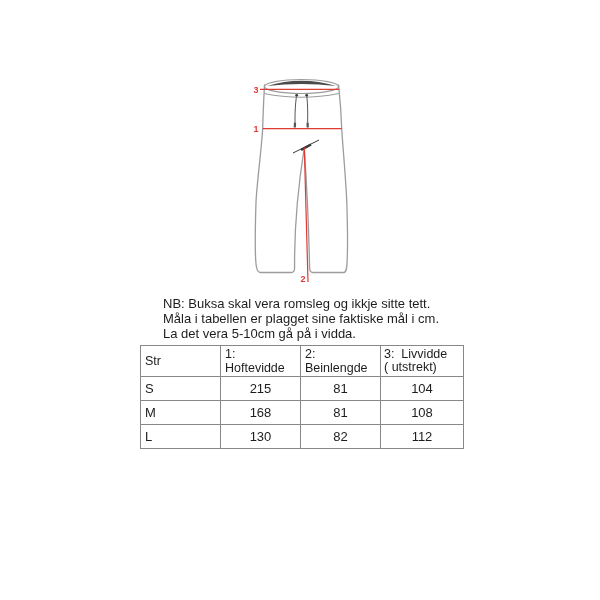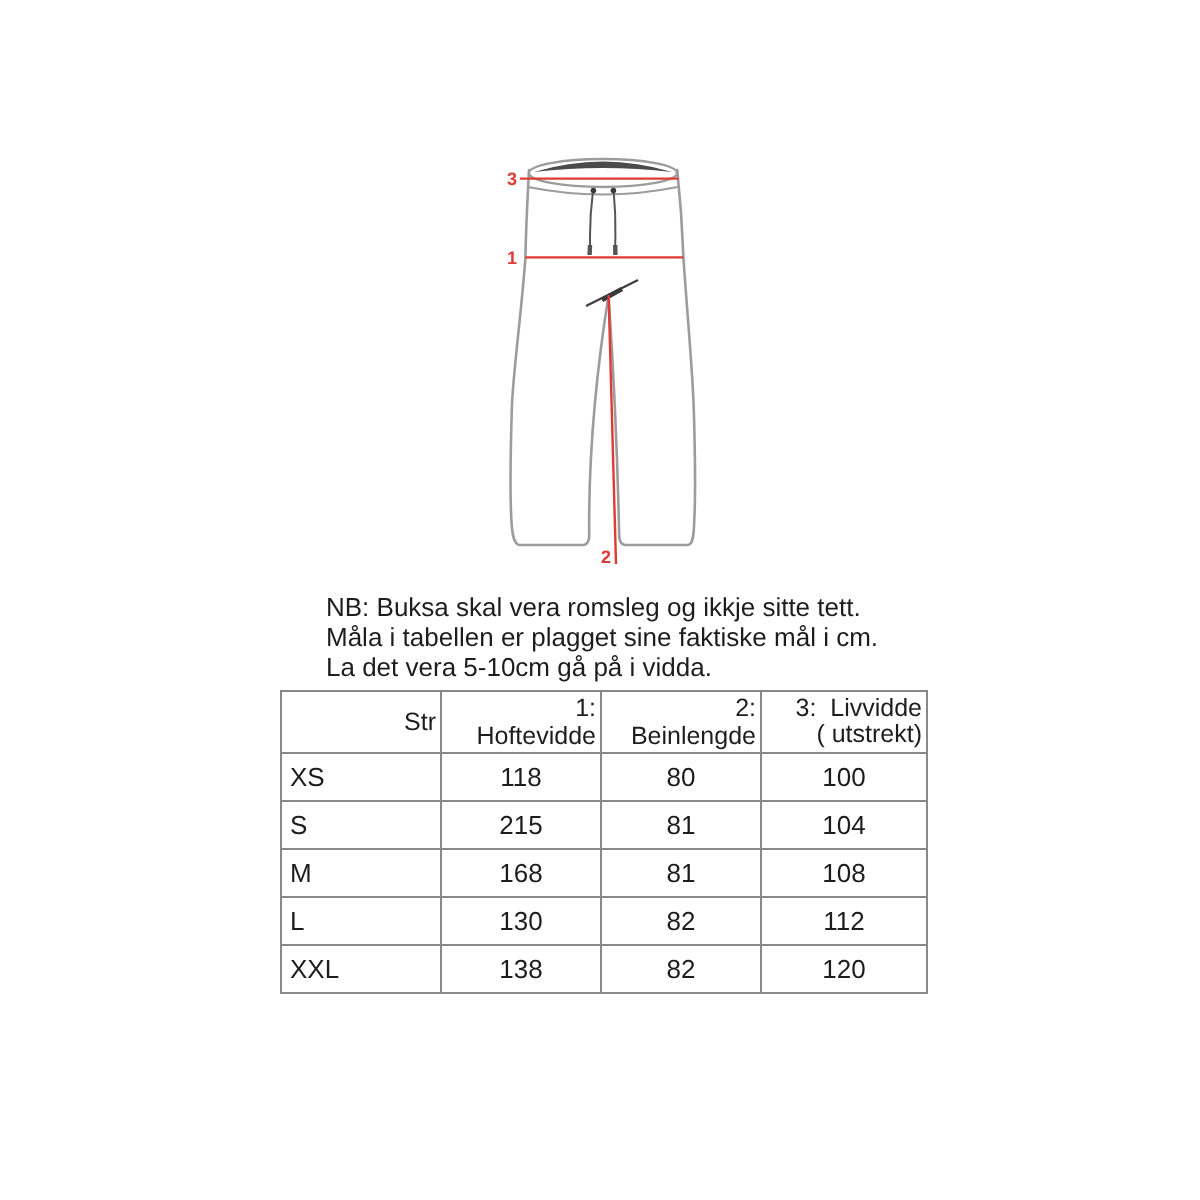--- a/index.html
+++ b/index.html
@@ -13,21 +13,21 @@
   
   .notes { position:absolute; left:163px; top:296px; font-size:13px; line-height:15px; color:#1d1d1d; white-space:nowrap; }
   .notes div { height:15px; }
 
   
   .size-table { position:absolute; left:140px; top:345px; border-collapse:collapse; table-layout:fixed; background:#fff; }
   .size-table th, .size-table td {
     border:1px solid #888888; font-weight:400; color:#1d1d1d;
     font-family:"Liberation Sans", sans-serif; overflow:hidden;
   }
-  .size-table th { font-size:12.5px; text-align:right; vertical-align:middle; height:26px; padding:1px 2px 1px 4px; }
+  .size-table th { font-size:12.5px; text-align:left; vertical-align:middle; height:26px; padding:1px 2px 1px 4px; }
   .size-table th.multiline { white-space:pre-wrap; line-height:13px; padding-left:3px;margin-left:10px; }
   .size-table td { font-size:13px; text-align:center; height:23px; padding:0 2px; }
   .size-table td.c0 { text-align:left; padding-left:4px; }
 </style>
 </head>
 <body>
 
 <div class="page">
 
   <svg class="diagram" viewBox="0 0 130 225" xmlns="http://www.w3.org/2000/svg">
@@ -88,45 +88,33 @@
       <tr>
         <th>Str</th>
         <th>1: Hoftevidde</th>
         <th>2: Beinlengde</th>
         <th class="multiline">3:  Livvidde
 ( utstrekt)</th>
       </tr>
     </thead>
     <tbody>
       <tr>
-        <td class="c0">XS</td>
-        <td>118</td>
-        <td>80</td>
-        <td>100</td>
-      </tr>
-      <tr>
         <td class="c0">S</td>
         <td>215</td>
         <td>81</td>
         <td>104</td>
       </tr>
       <tr>
         <td class="c0">M</td>
         <td>168</td>
         <td>81</td>
         <td>108</td>
       </tr>
       <tr>
         <td class="c0">L</td>
         <td>130</td>
         <td>82</td>
         <td>112</td>
       </tr>
-      <tr>
-        <td class="c0">XXL</td>
-        <td>138</td>
-        <td>82</td>
-        <td>120</td>
-      </tr>
     </tbody>
   </table>
 
 </div>
 
 </body></html>

